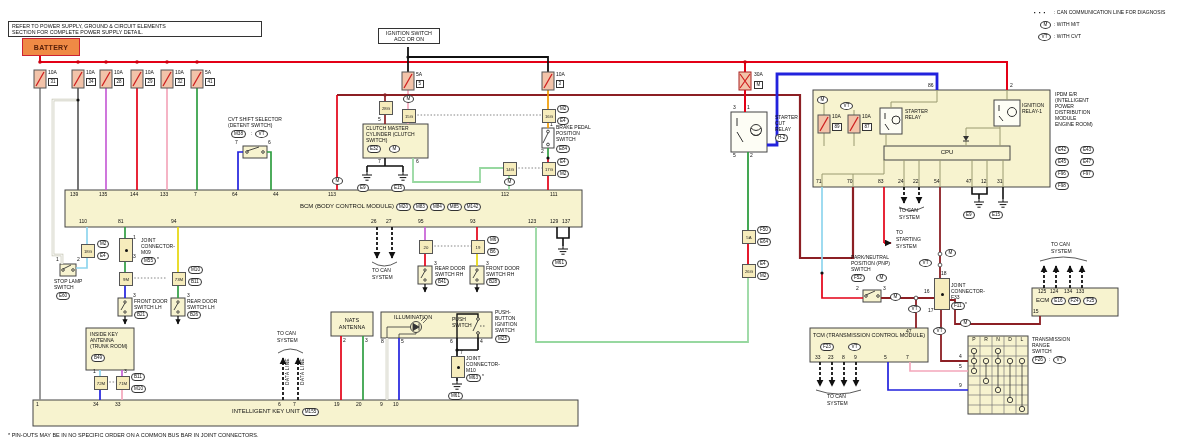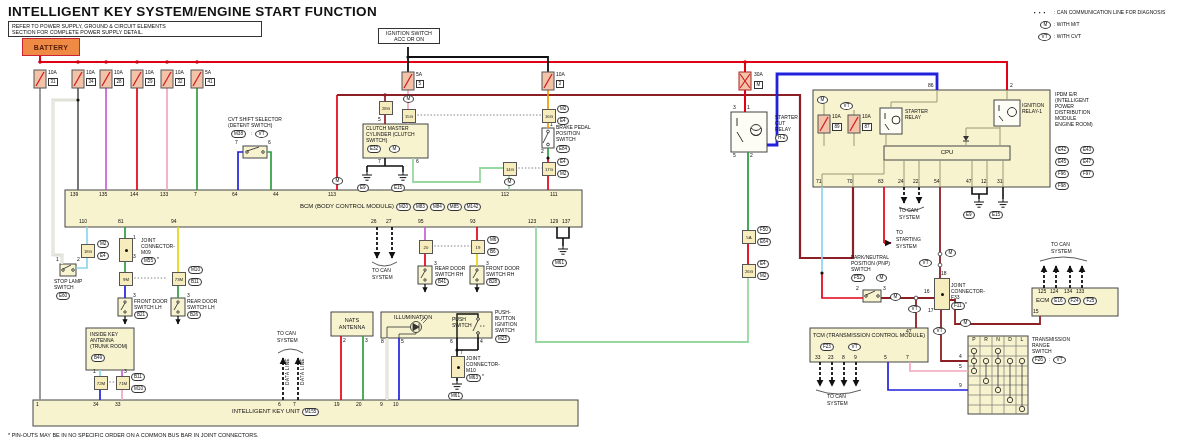--- a/index.html
+++ b/index.html
@@ -290,21 +290,20 @@
           <circle cx="457" cy="350" r="1.6"></circle>
         </g>
 <g fill="#fff" stroke="#333" stroke-width=".8">
           <circle cx="940" cy="254" r="1.9"></circle>
           <circle cx="940" cy="265" r="1.9"></circle>
           <circle cx="916" cy="298" r="1.9"></circle>
         </g>
 </g>
 </svg>
 
-<div class="ab ttl" style="left:8px;top:4px">INTELLIGENT KEY SYSTEM/ENGINE START FUNCTION</div>
 <div class="ab wbox" style="left:8px;top:21px;width:246px;font-size:5.3px;padding:1px 3px">
   <div>REFER TO POWER SUPPLY, GROUND &amp; CIRCUIT ELEMENTS</div>
   <div>SECTION FOR COMPLETE POWER SUPPLY DETAIL.</div>
 </div>
 <div class="ab bat" style="left:22px;top:38px;width:56px;height:16px">BATTERY</div>
 
 <div class="ab t" style="left:1034px;top:10px;font-size:4.6px;letter-spacing:1px">▪ ▪ ▪</div>
 <div class="ab t" style="left:1054px;top:10px">: CAN COMMUNICATION LINE FOR DIAGNOSIS</div>
 <span class="ab tag" style="left:1040px;top:21px">M</span>
 <div class="ab t" style="left:1054px;top:22px">: WITH M/T</div>

